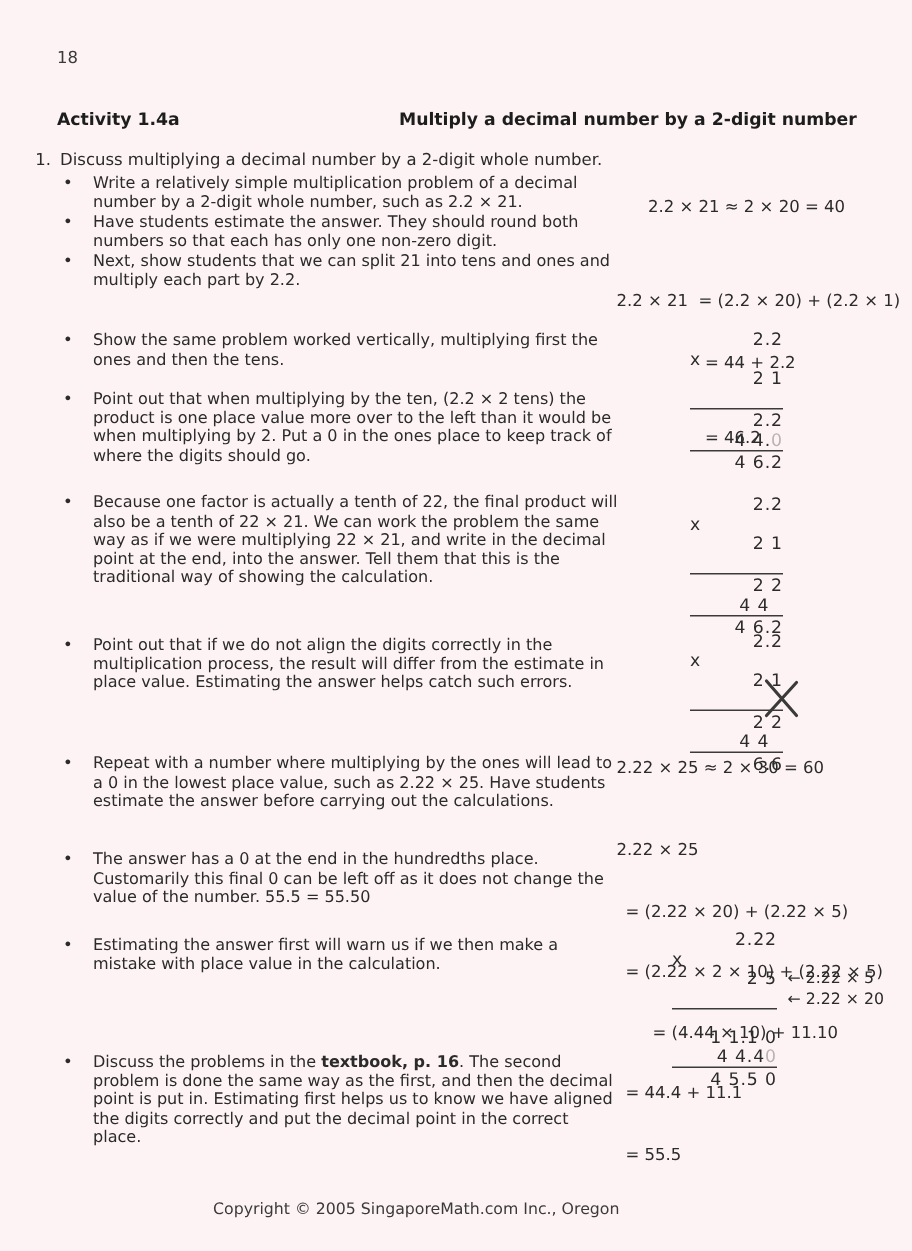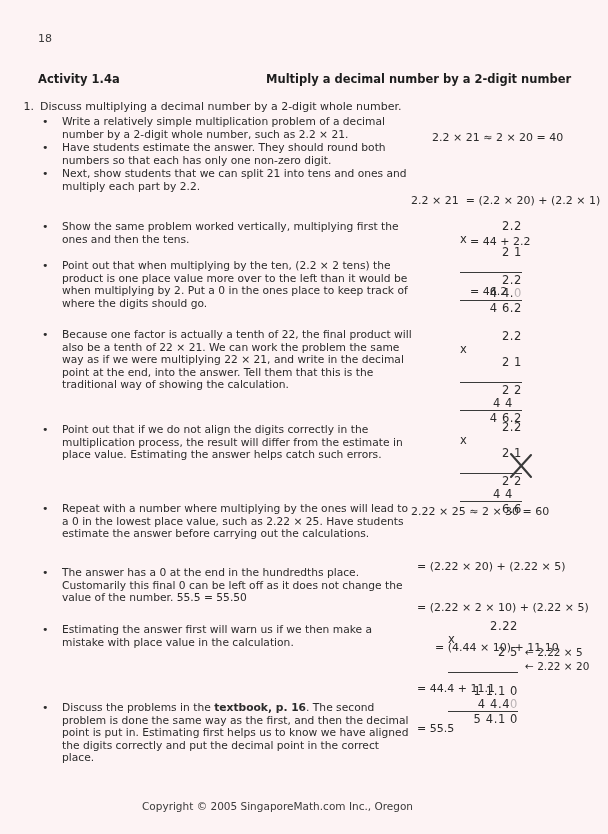--- a/index.html
+++ b/index.html
@@ -285,32 +285,33 @@
   <div class="row" style="margin-top:1px;">6.6</div>
 </div>
 <svg class="cross-mark" style="left:508px; top:450px;" viewBox="0 0 26 30">
   <path d="M3,4 L23,27" stroke="#3a3a3a" stroke-width="2.1" fill="none" stroke-linecap="round"></path>
   <path d="M23,5 L3,27" stroke="#3a3a3a" stroke-width="2.1" fill="none" stroke-linecap="round"></path>
 </svg>
 
 <div class="math" style="left:411px; top:505px;">2.22 × 25 ≈ 2 × 30 = 60</div>
 
 <div class="math" style="left:411px; top:533px;">
+  <div class="line">2.22 × 25</div>
   <div class="line" style="margin-left:6px;">= (2.22 × 20) + (2.22 × 5)</div>
   <div class="line" style="margin-left:6px;">= (2.22 × 2 × 10) + (2.22 × 5)</div>
   <div class="line" style="margin-left:24px;">= (4.44 × 10) + 11.10</div>
   <div class="line" style="margin-left:6px;">= 44.4 + 11.1</div>
   <div class="line" style="margin-left:6px;">= 55.5</div>
 </div>
 
 <div class="vcalc" style="left:448px; top:620px; width:70px;">
   <div class="row">2.22</div>
   <div class="row rule-under" style="position:relative;">
     <span class="opsym">x</span><span>2 5</span>
   </div>
   <div class="row" style="margin-top:12px;">1 1.1 0</div>
   <div class="row rule-under"><span>4 4.4</span><span class="gray">0</span></div>
-  <div class="row" style="margin-top:1px;">5 4.1 0</div>
+  <div class="row" style="margin-top:1px;">4 5.5 0</div>
 </div>
 <div class="annot" style="left:525px; top:646px;">← 2.22 × 5</div>
 <div class="annot" style="left:525px; top:660px;">← 2.22 × 20</div>
 
 <div class="footer">Copyright © 2005 SingaporeMath.com Inc., Oregon</div>
 
 </body></html>

